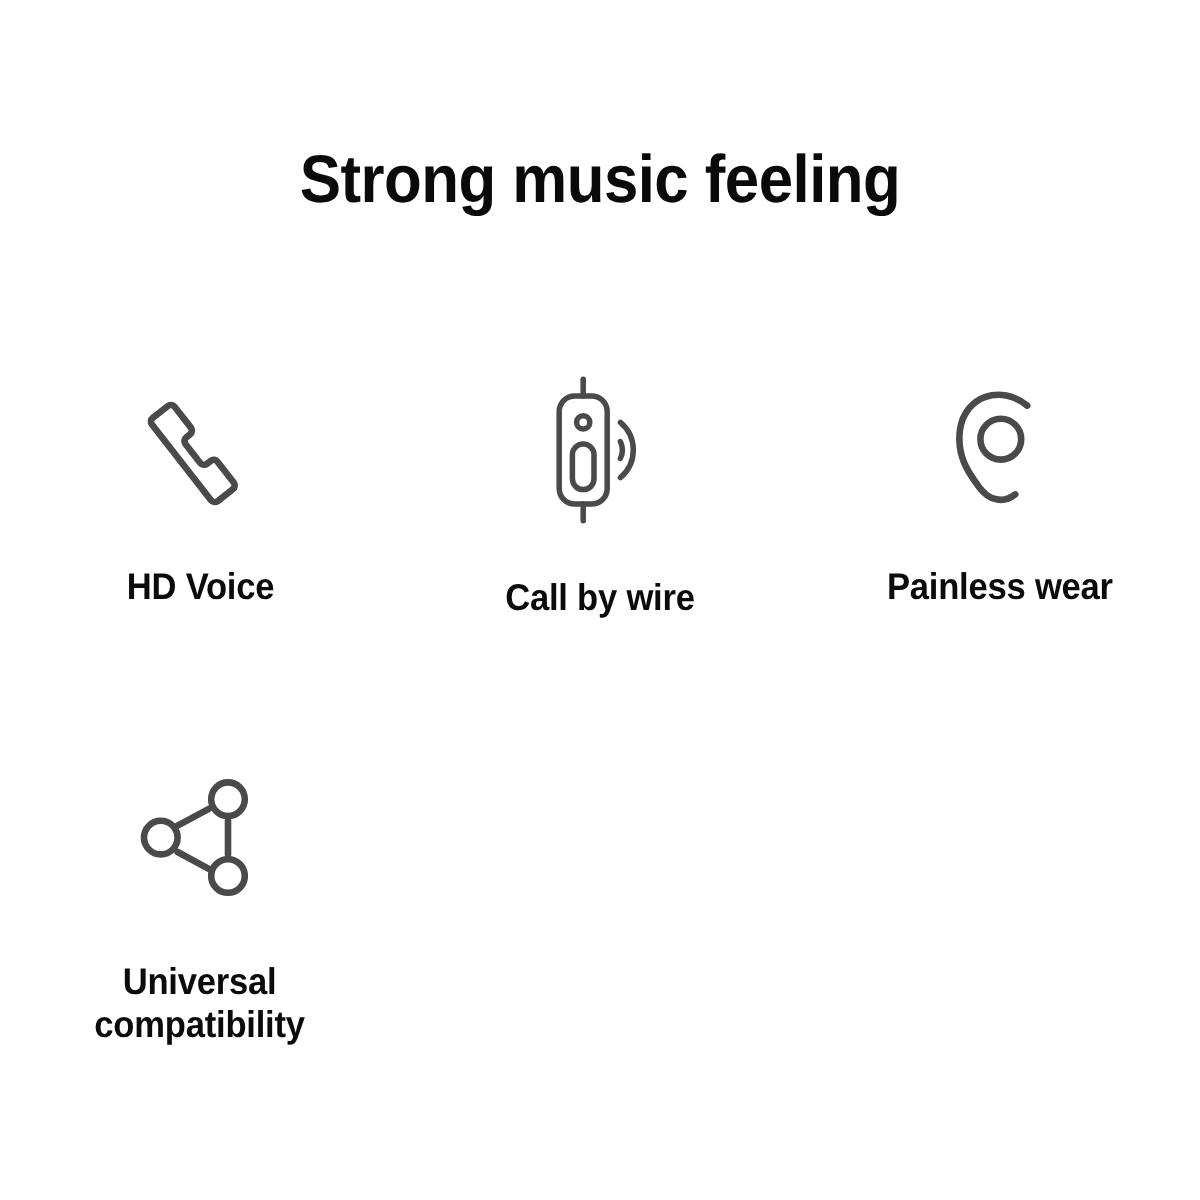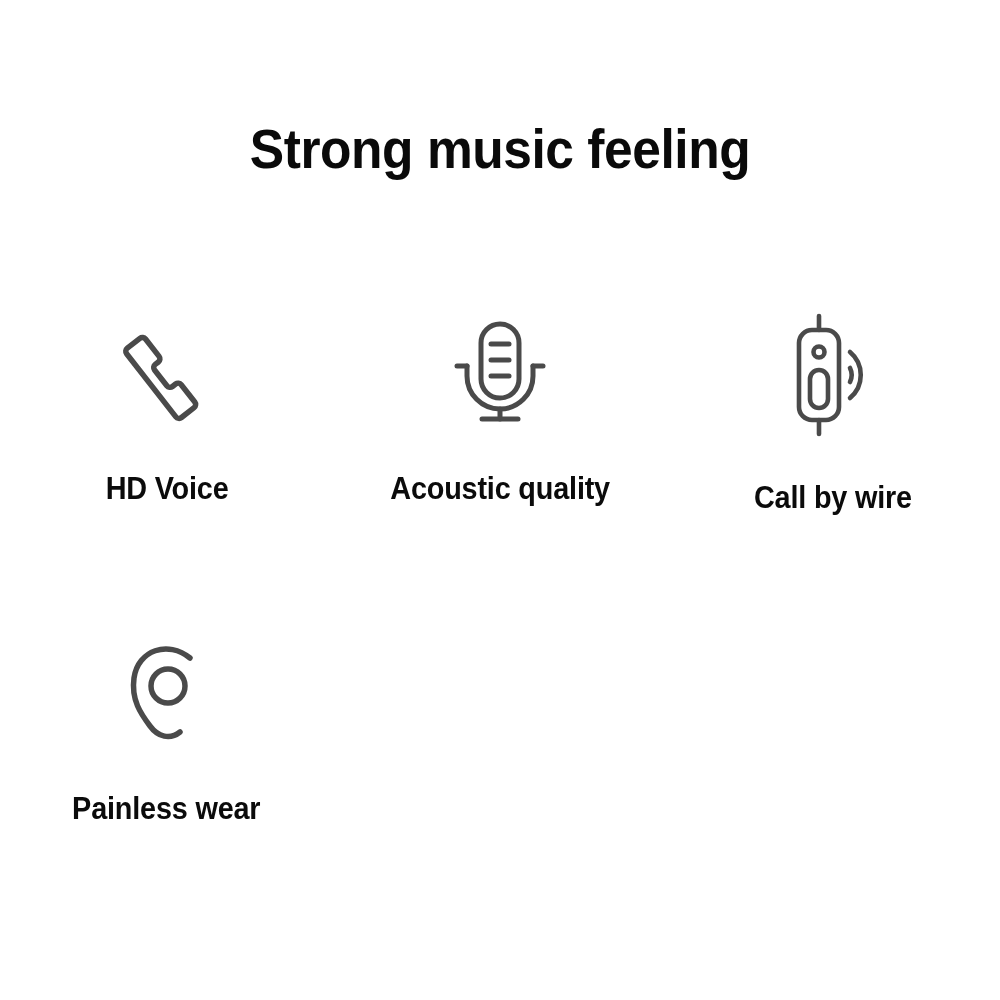--- a/index.html
+++ b/index.html
@@ -115,36 +115,20 @@
                      h-16
                      a4 4 0 0 1 -4 -4
                      v-80
                      a4 4 0 0 1 4 -4 z"></path>
           </g>
         </svg>
       </div>
       <div class="caption">HD Voice</div>
     </div>
 
-    <div class="cell row1 col2">
-      <div class="icon-wrap">
-        <svg width="118" height="118" viewBox="0 0 118 118" fill="none" stroke="#4a4a4a" stroke-width="5" stroke-linecap="round" stroke-linejoin="round">
-          <rect x="40" y="10" width="38" height="74" rx="19"></rect>
-          <line x1="50" y1="30" x2="68" y2="30"></line>
-          <line x1="50" y1="46" x2="68" y2="46"></line>
-          <line x1="50" y1="62" x2="68" y2="62"></line>
-          <path d="M26 52 v10 a33 33 0 0 0 66 0 v-10"></path>
-          <line x1="16" y1="52" x2="26" y2="52"></line>
-          <line x1="92" y1="52" x2="102" y2="52"></line>
-          <line x1="59" y1="95" x2="59" y2="105"></line>
-          <line x1="41" y1="105" x2="77" y2="105"></line>
-        </svg>
-      </div>
-      <div class="caption">Acoustic quality</div>
-    </div>
 
     <div class="cell row2 col1">
       <div class="icon-wrap">
         <svg width="118" height="126" viewBox="0 0 118 126" fill="none" stroke="#4a4a4a" stroke-width="4.6" stroke-linecap="round" stroke-linejoin="round">
           <line x1="45" y1="4" x2="45" y2="18"></line>
           <line x1="45" y1="108" x2="45" y2="122"></line>
           <rect x="25" y="18" width="40" height="90" rx="13"></rect>
           <circle cx="45" cy="40" r="5.5"></circle>
           <rect x="36" y="58" width="18" height="38" rx="9"></rect>
           <path d="M76 40 a30 30 0 0 1 0 46"></path>
@@ -161,15 +145,29 @@
                    C 60 6, 30 16, 26 44
                    C 23 66, 33 80, 42 92
                    C 50 103, 62 106, 72 98"></path>
           <circle cx="60" cy="52" r="17"></circle>
         </svg>
       </div>
       <div class="caption">Painless wear</div>
     </div>
 
 
+    <div class="cell row2 col3">
+      <div class="icon-wrap">
+        <svg width="118" height="118" viewBox="0 0 118 118" fill="none" stroke="#4a4a4a" stroke-width="5.5" stroke-linecap="round" stroke-linejoin="round">
+          <circle cx="82" cy="30" r="14"></circle>
+          <circle cx="26" cy="62" r="14"></circle>
+          <circle cx="82" cy="94" r="14"></circle>
+          <line x1="40" y1="52" x2="66" y2="38"></line>
+          <line x1="40" y1="74" x2="66" y2="88"></line>
+          <line x1="82" y1="48" x2="82" y2="76"></line>
+        </svg>
+      </div>
+      <div class="caption">Universal
+compatibility</div>
+    </div>
 
   </div>
 </div>
 
 </body></html>

